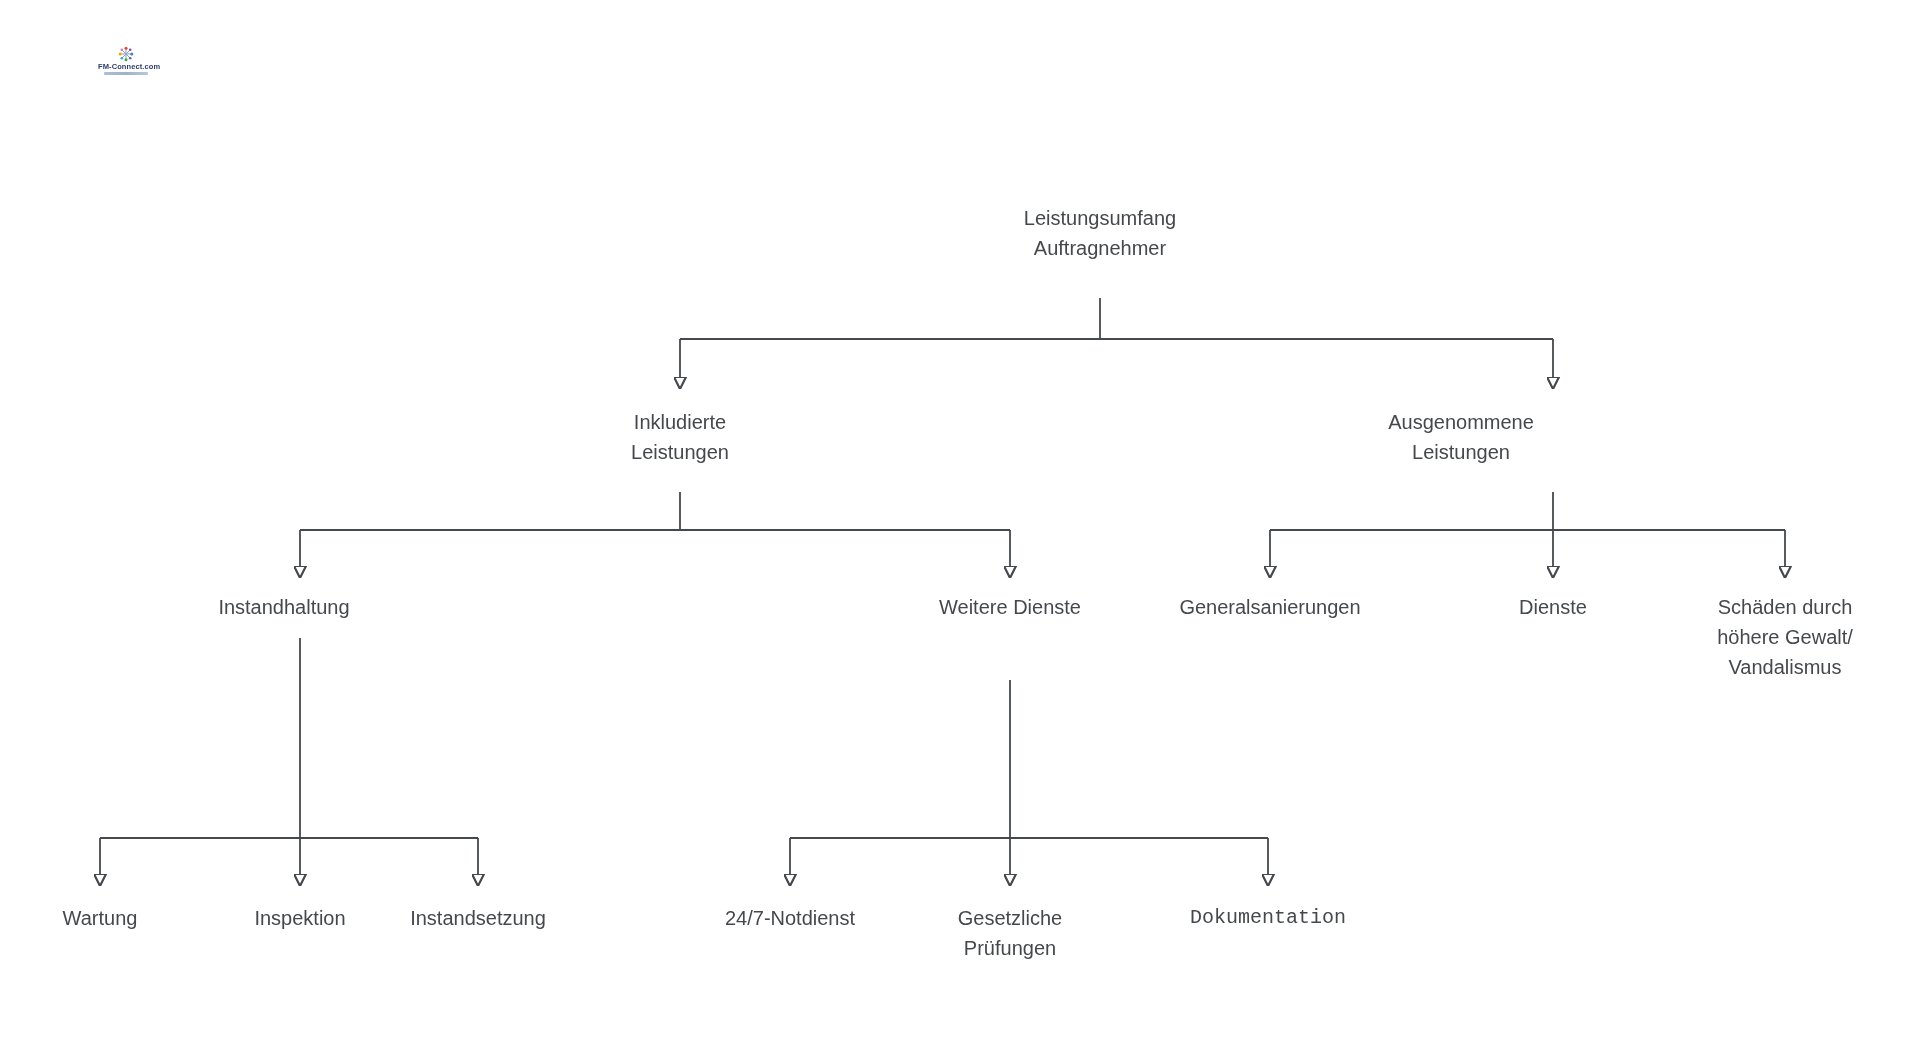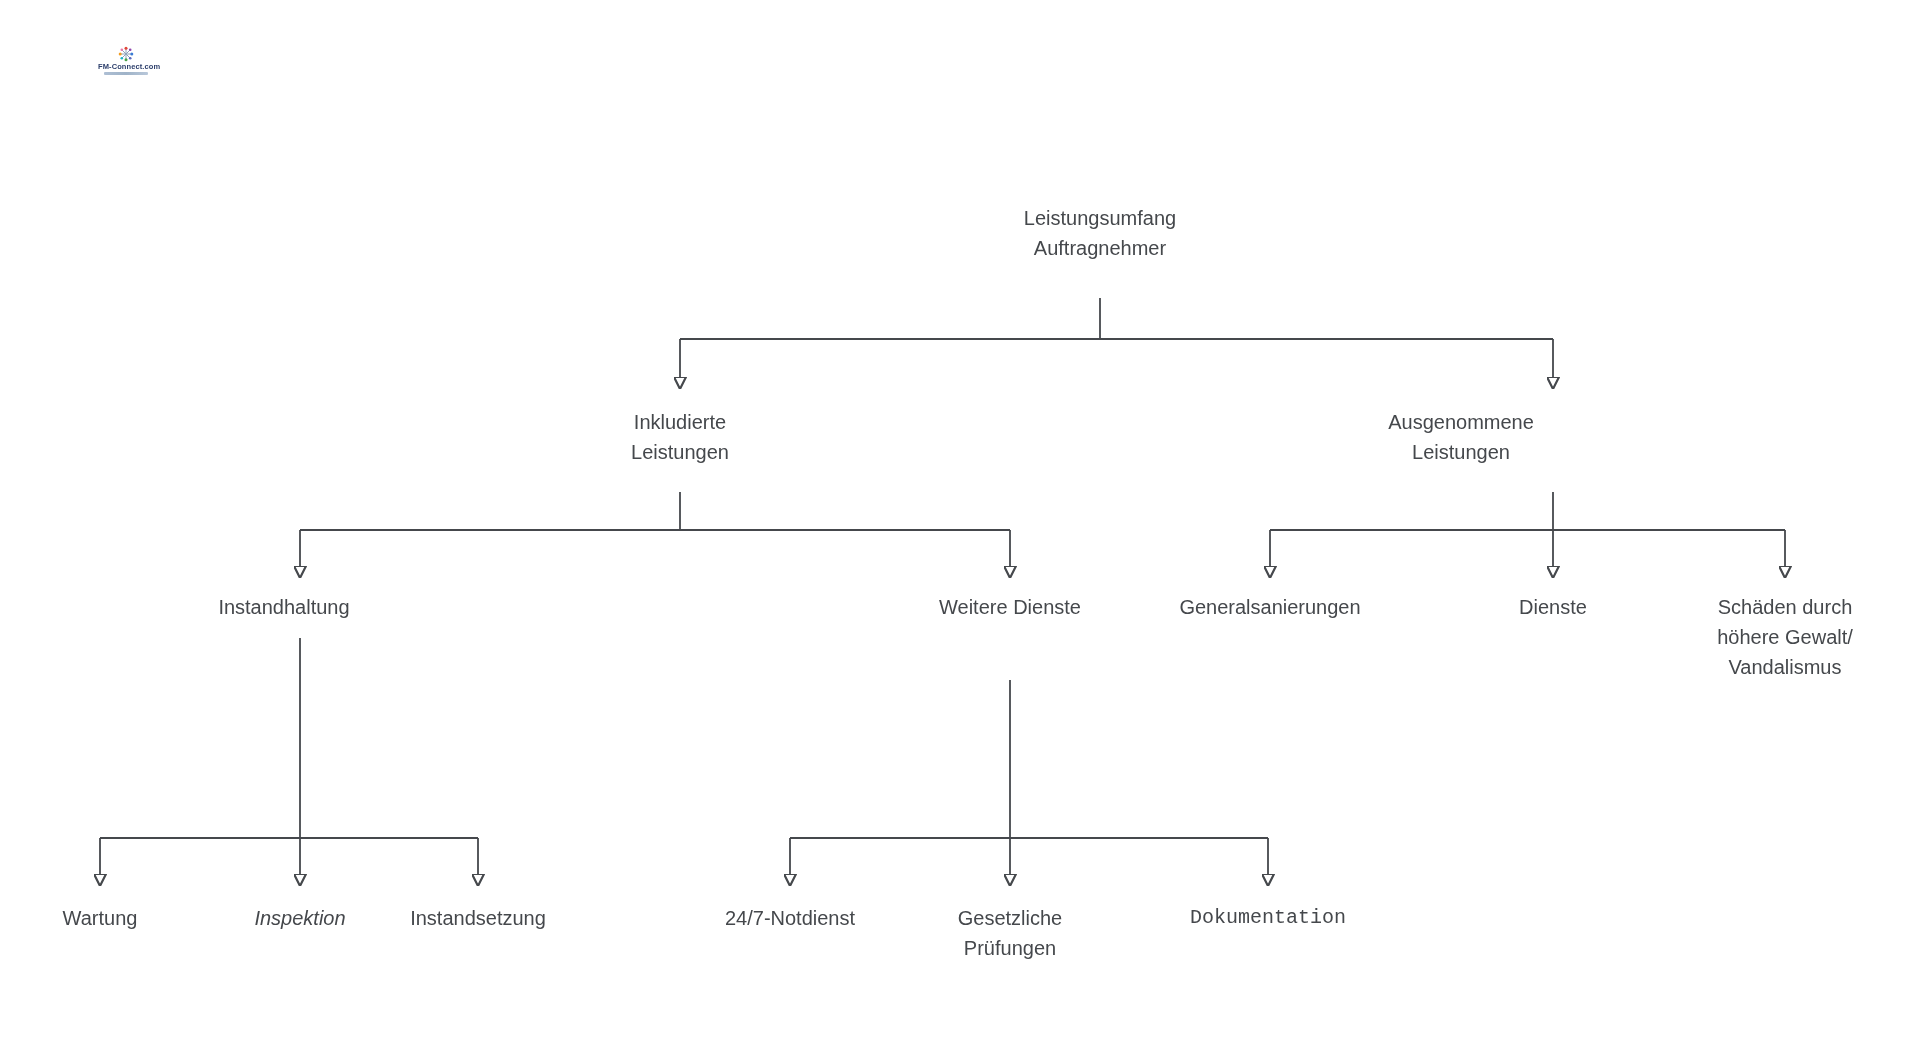--- a/index.html
+++ b/index.html
@@ -177,21 +177,21 @@
   <div class="node" style="left:1785px; top:592px;">
     <span class="nl">Schäden durch</span>
     <span class="nl">höhere Gewalt/</span>
     <span class="nl">Vandalismus</span>
   </div>
 
   <div class="node" style="left:100px; top:903px;">
     <span class="nl">Wartung</span>
   </div>
 
-  <div class="node" style="left:300px; top:903px;font-style:italic;">
+  <div class="node" style="left:300px; top:903px;">
     <span class="nl">Inspektion</span>
   </div>
 
   <div class="node" style="left:478px; top:903px;">
     <span class="nl">Instandsetzung</span>
   </div>
 
   <div class="node" style="left:790px; top:903px;">
     <span class="nl">24/7-Notdienst</span>
   </div>

